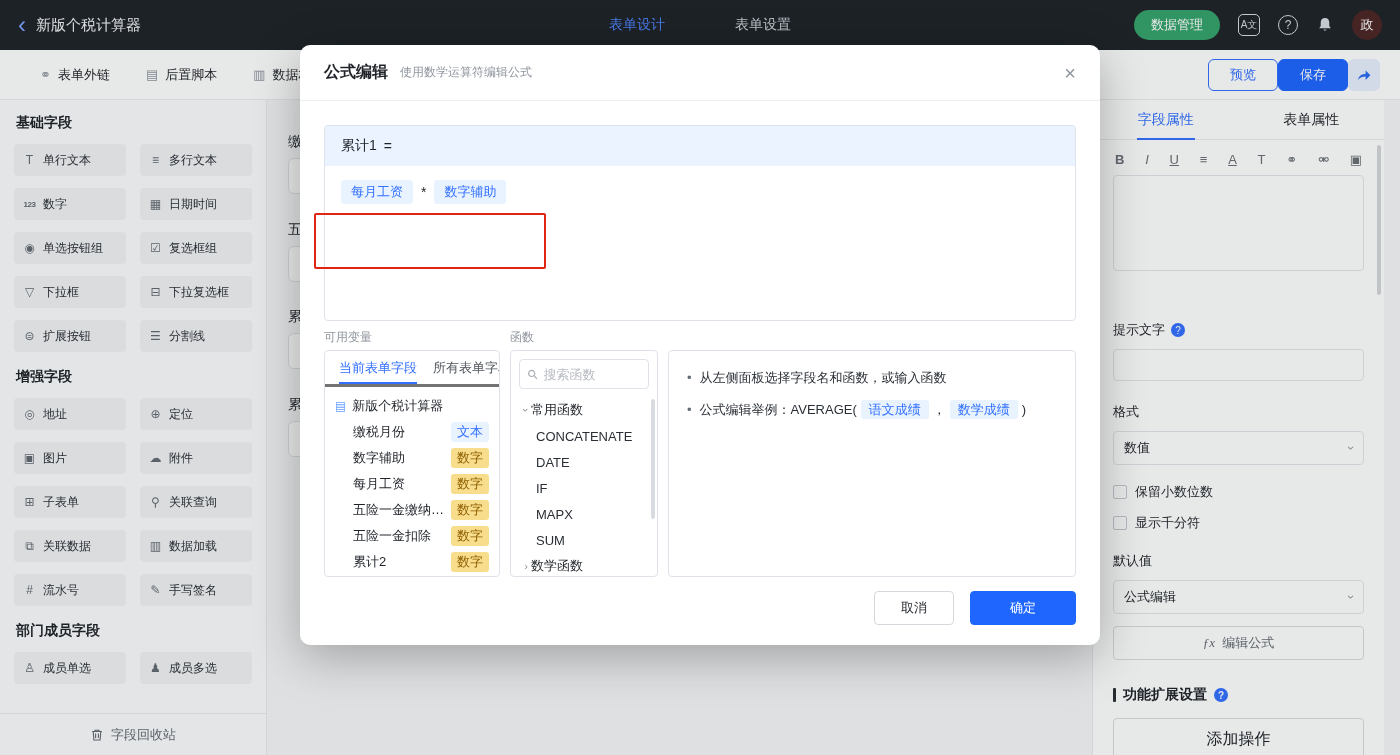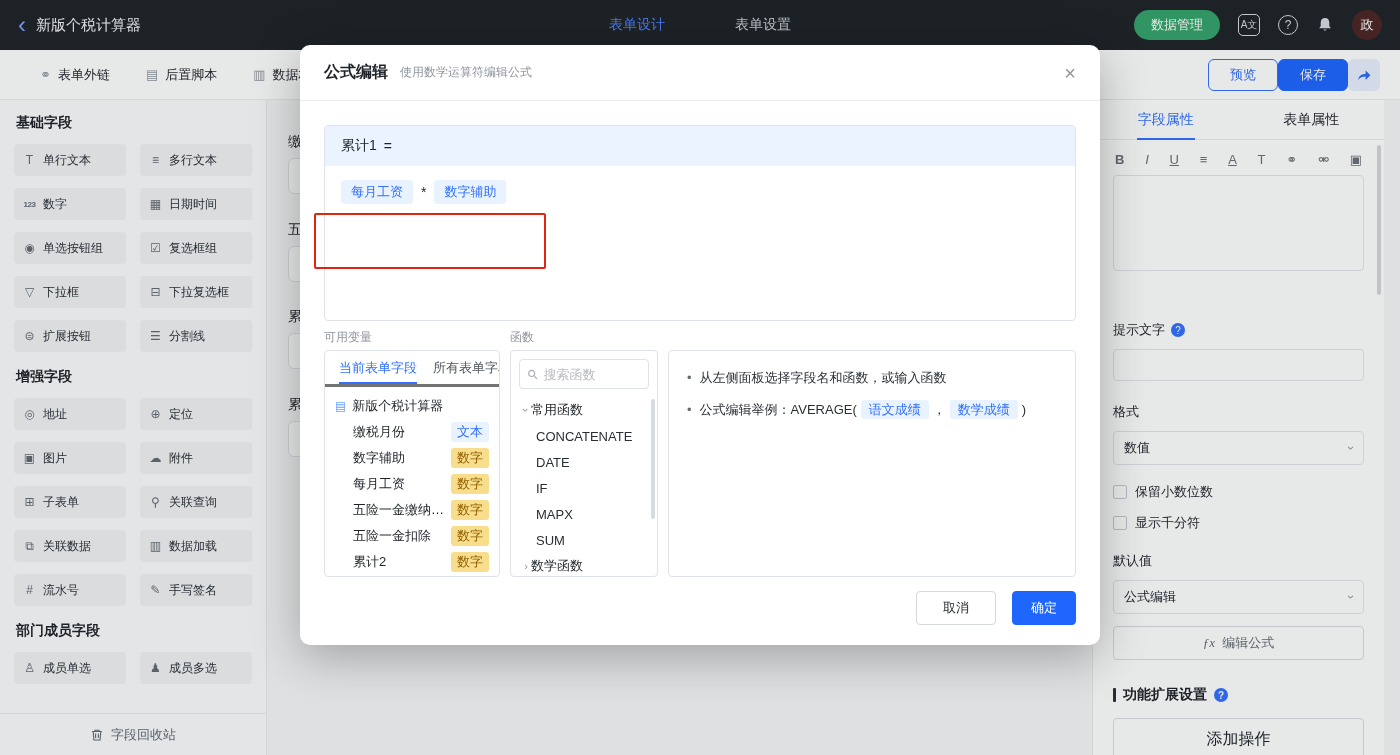--- a/index.html
+++ b/index.html
@@ -114,21 +114,21 @@
   .fscroll { position:absolute; right:2px; top:48px; width:4px; height:120px; background:#d8dbe0; border-radius:2px; }
 
   .help { padding:16px 18px; font-size:13px; color:#2a2f36; line-height:22px; }
   .hrow { display:flex; gap:8px; align-items:flex-start; }
   .hrow + .hrow { margin-top:10px; }
   .hrow .bullet { color:#646a73; }
   .hrow .tag { margin:0 4px; padding:2px 8px; }
 
   .m-foot { position:absolute; right:24px; bottom:20px; display:flex; gap:16px; }
   .btn-cancel { background:#fff; border:1px solid #d5d8dd; border-radius:4px; color:#1f2329; font-size:13px; padding:7px 26px; cursor:pointer; }
-  .btn-ok { background:#1f66ff; border:1px solid #1f66ff; border-radius:4px; color:#fff; font-size:13px; padding:7px 18px; cursor:pointer; }
+  .btn-ok { background:#1f66ff; border:1px solid #1f66ff; border-radius:4px; color:#fff; font-size:13px; padding:7px 39px; cursor:pointer; }
 </style>
 </head>
 <body>
 
 <div class="topbar">
   <span class="back">‹</span>
   <span class="doc-title">新版个税计算器</span>
   <div class="top-tabs">
     <span class="top-tab active">表单设计</span>
     <span class="top-tab">表单设置</span>

